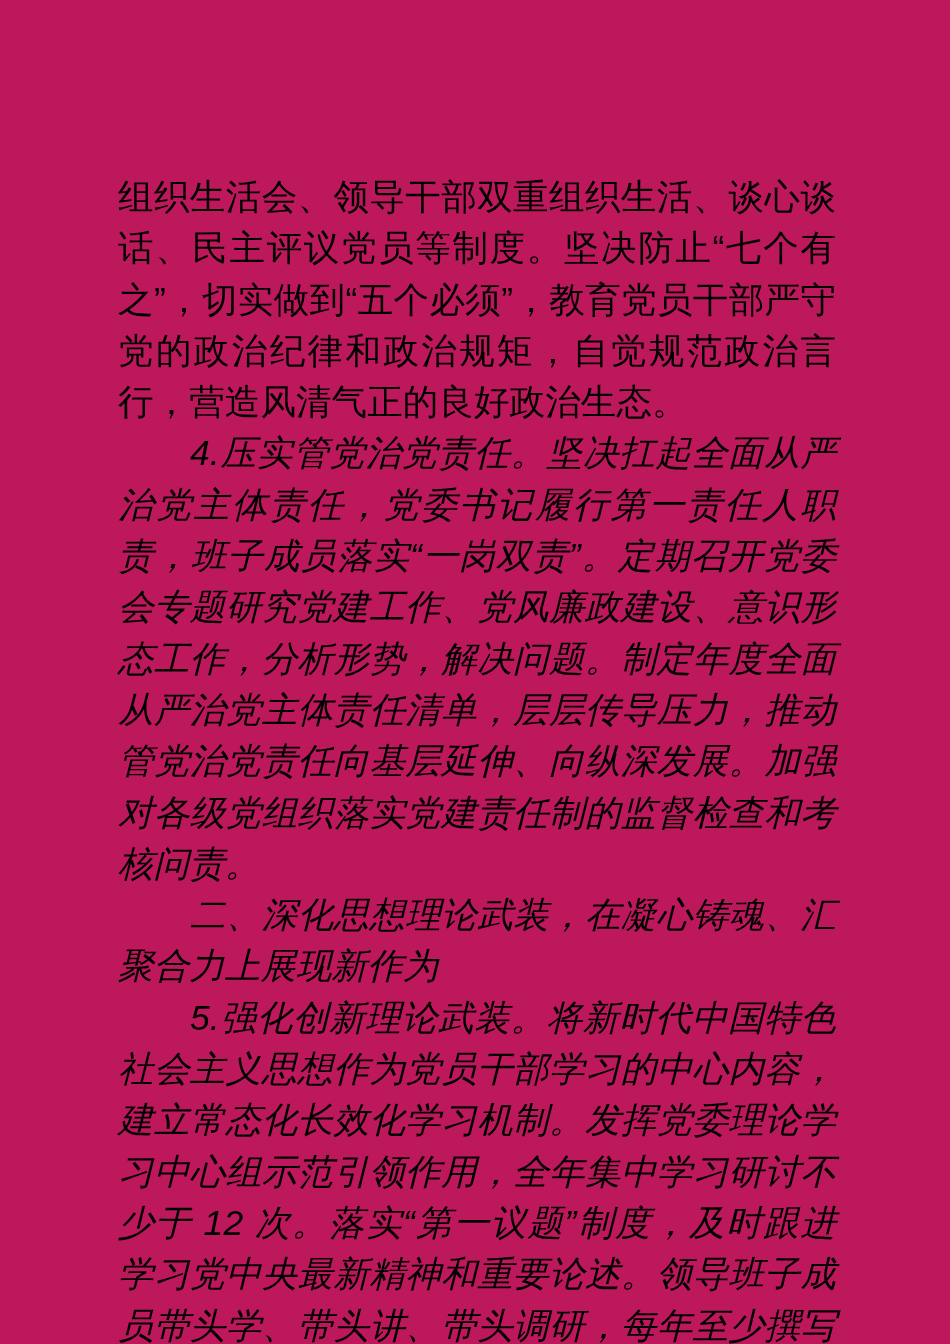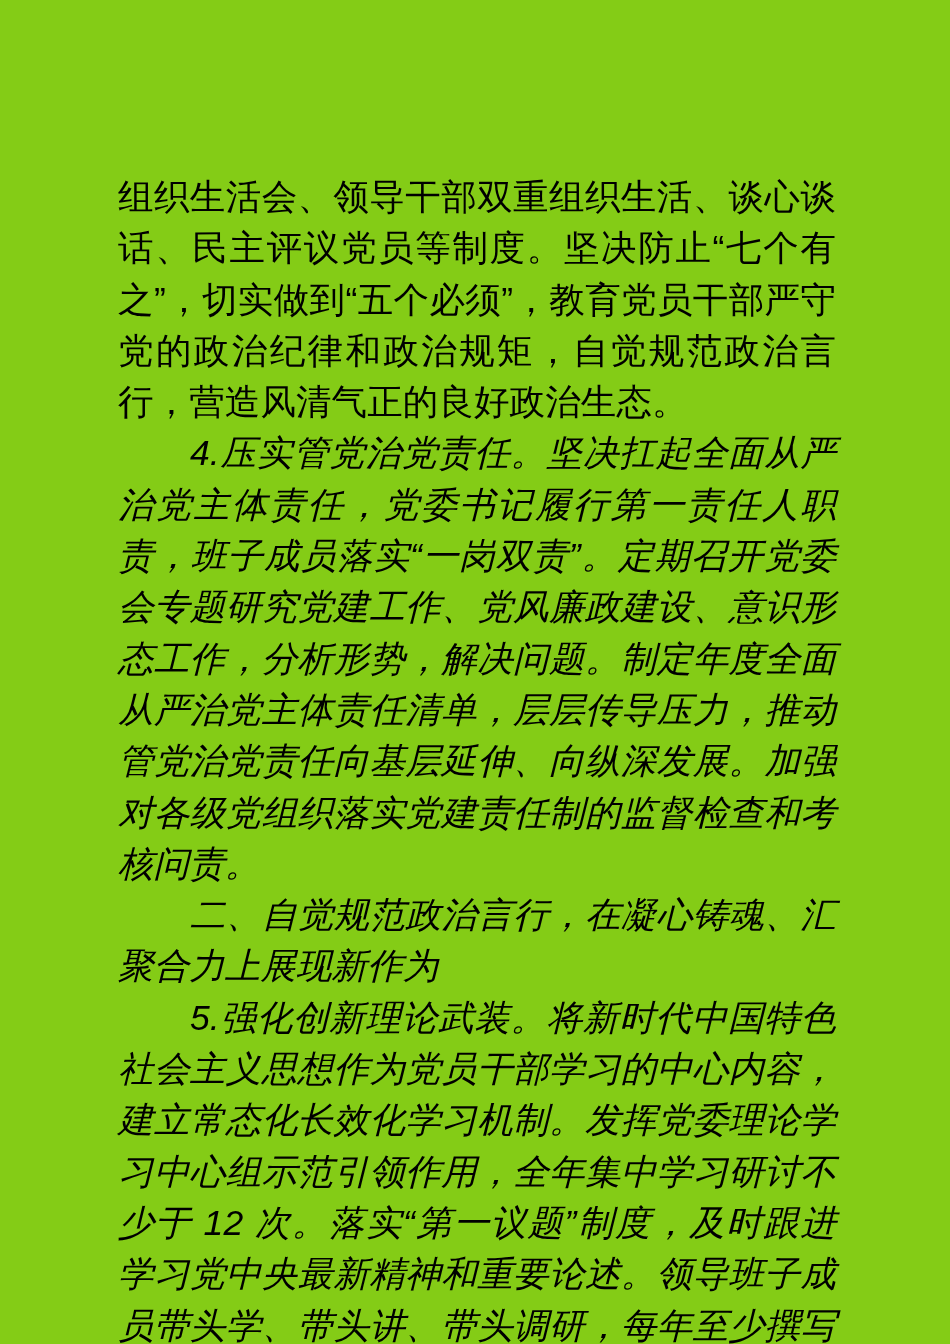--- a/index.html
+++ b/index.html
@@ -13,21 +13,21 @@
     overflow: hidden;
     font-family: "Liberation Sans", "DejaVu Sans", sans-serif;
     color: #000000;
     -webkit-font-smoothing: antialiased;
   }
 
   .page {
     position: relative;
     width: 950px;
     height: 1344px;
-    background: #84cc16;
+    background: #be185d;
     box-sizing: border-box;
   }
 
   .text-body {
     position: absolute;
     left: 118px;
     top: 172px;
     width: 718px;
   }
 
@@ -60,18 +60,18 @@
 </head>
 <body>
 
 <div class="page">
   <div class="text-body">
 
     <p class="para cont">组织生活会、领导干部双重组织生活、谈心谈话、民主评议党员等制度。坚决防止“七个有之”，切实做到“五个必须”，教育党员干部严守党的政治纪律和政治规矩，自觉规范政治言行，营造风清气正的良好政治生态。</p>
 
     <p class="para indent">4.压实管党治党责任。坚决扛起全面从严治党主体责任，党委书记履行第一责任人职责，班子成员落实“一岗双责”。定期召开党委会专题研究党建工作、党风廉政建设、意识形态工作，分析形势，解决问题。制定年度全面从严治党主体责任清单，层层传导压力，推动管党治党责任向基层延伸、向纵深发展。加强对各级党组织落实党建责任制的监督检查和考核问责。</p>
 
-    <p class="para indent">二、自觉规范政治言行，在凝心铸魂、汇聚合力上展现新作为</p>
+    <p class="para indent">二、深化思想理论武装，在凝心铸魂、汇聚合力上展现新作为</p>
 
     <p class="para indent">5.强化创新理论武装。将新时代中国特色社会主义思想作为党员干部学习的中心内容，建立常态化长效化学习机制。发挥党委理论学习中心组示范引领作用，全年集中学习研讨不少于 12 次。落实“第一议题”制度，及时跟进学习党中央最新精神和重要论述。领导班子成员带头学、带头讲、带头调研，每年至少撰写 1 篇高质量学习体会和 1 篇结合实际工作的调研报告。用好“学习强国”等平台，推动理论学习全员覆盖、入</p>
 
   </div>
 </div>
 
 </body></html>

